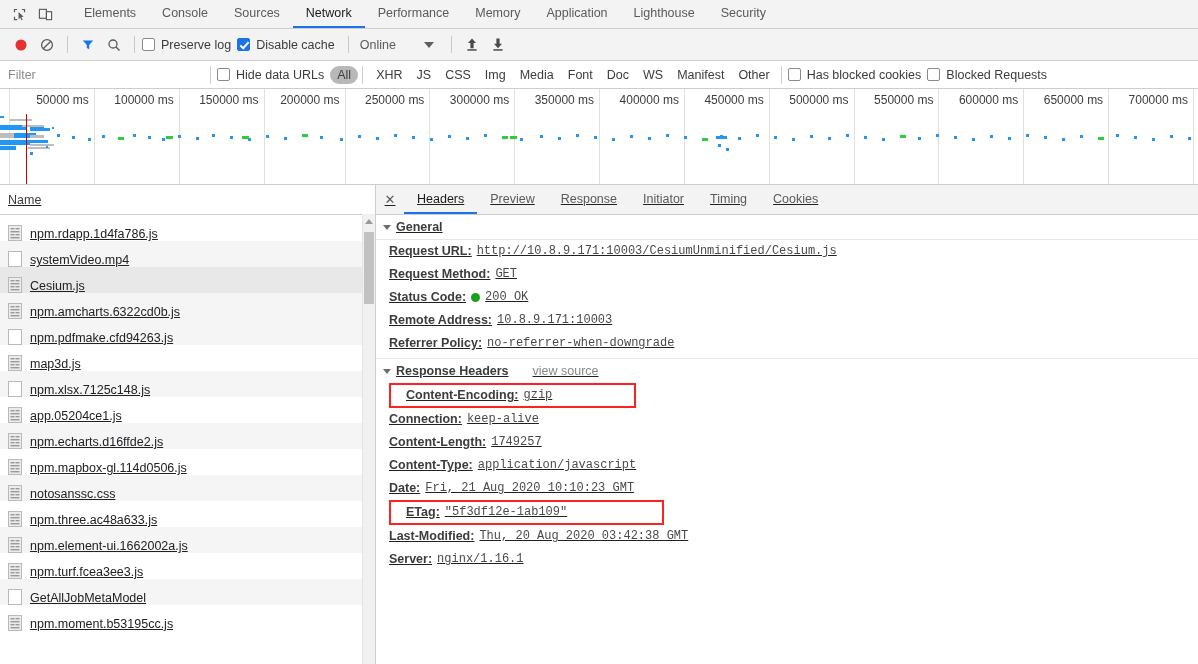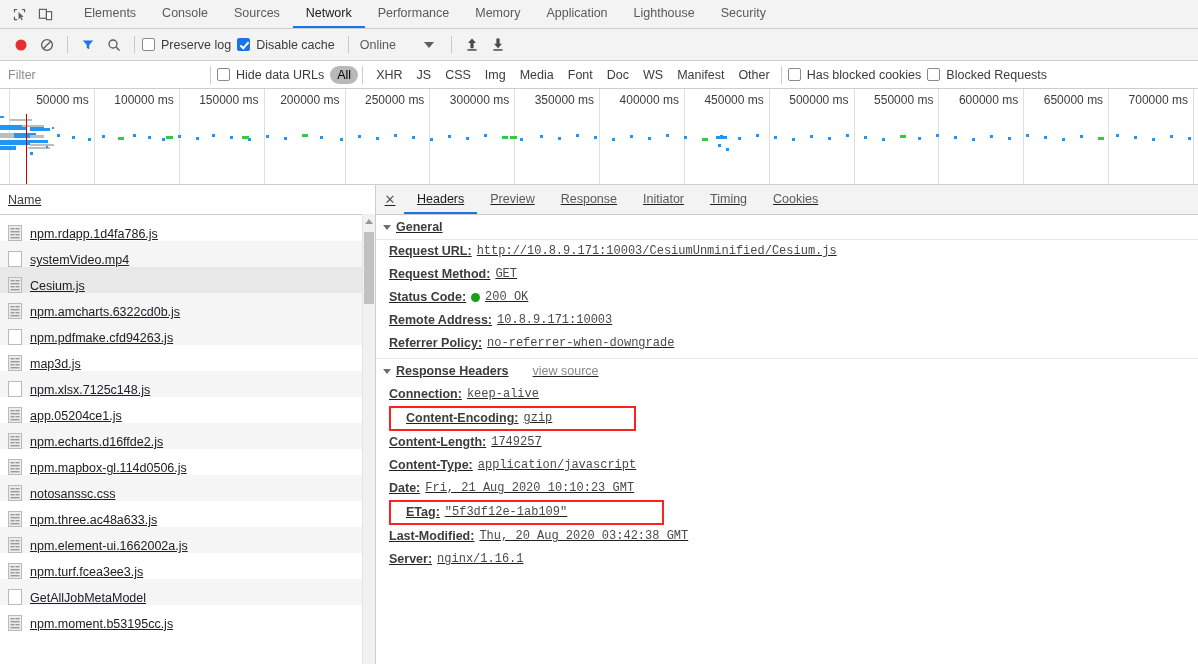--- a/index.html
+++ b/index.html
@@ -184,21 +184,21 @@
   .ftype {
     font-size: 12.5px;
     color: #3c3c3c;
     padding: 2px 7px;
     border-radius: 9px;
     cursor: pointer;
     white-space: nowrap;
   }
   .ftype.sel {
     background: #b8b8b8;
-    color: #000000;
+    color: #404040;
   }
 
   
   .overview {
     height: 95px;
     min-height: 95px;
     position: relative;
     background: #fff;
     border-bottom: 1px solid #cdcdcd;
     overflow: hidden;
@@ -930,29 +930,29 @@
             </div>
           </div>
 
         <div class="sec-divider"></div>
         <div class="sec-head nb">
           <span class="tri"></span>
           <span>Response Headers</span>
           <span class="viewsrc">view source</span>
         </div>
         <div id="resp-rows">
-            <div class="hrow">
-              <span class="hk">Connection:</span>
-              <span class="hv">keep-alive</span>
-            </div>
             <div class="hrow boxed">
               <span class="hk">Content-Encoding:</span>
               <span class="hv">gzip</span>
             </div>
             <div class="hrow">
+              <span class="hk">Connection:</span>
+              <span class="hv">keep-alive</span>
+            </div>
+            <div class="hrow">
               <span class="hk">Content-Length:</span>
               <span class="hv">1749257</span>
             </div>
             <div class="hrow">
               <span class="hk">Content-Type:</span>
               <span class="hv">application/javascript</span>
             </div>
             <div class="hrow">
               <span class="hk">Date:</span>
               <span class="hv">Fri, 21 Aug 2020 10:10:23 GMT</span>

